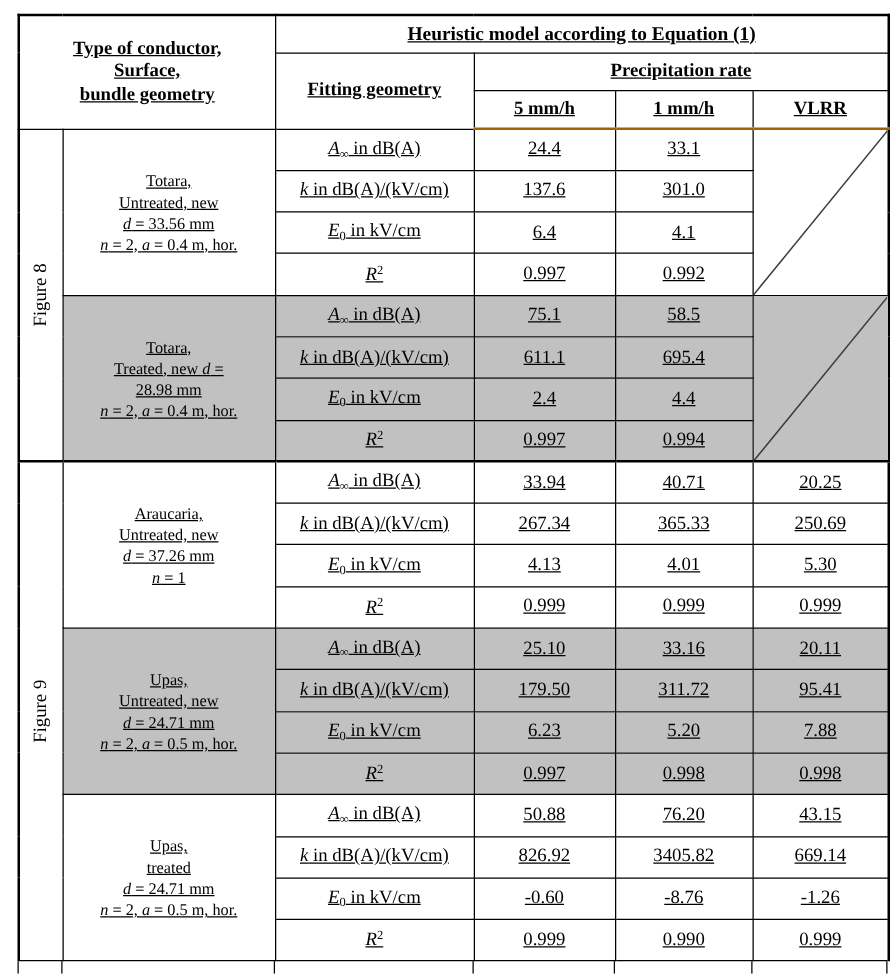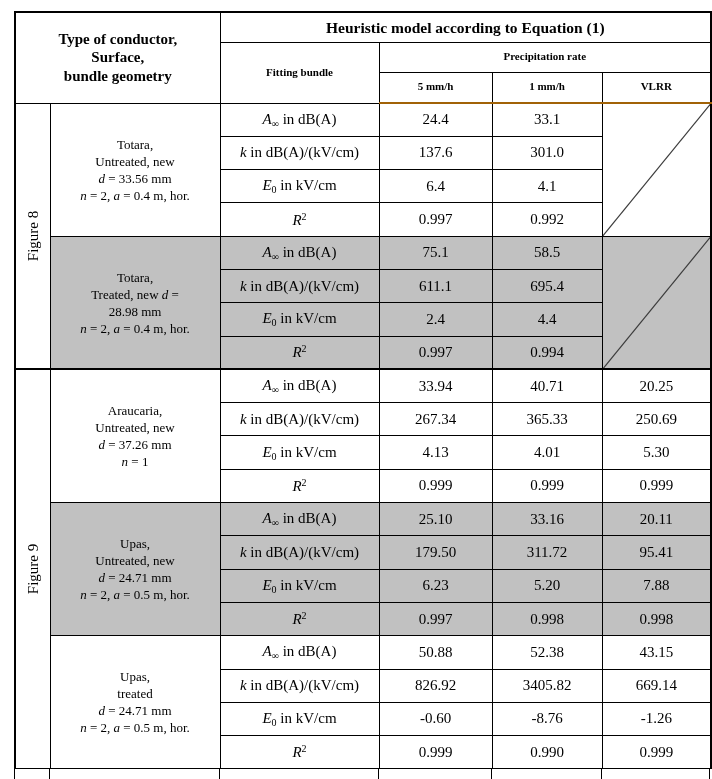--- a/index.html
+++ b/index.html
@@ -14,29 +14,30 @@
   }
   table.main {
     position: absolute;
     left: 14px;
     top: 11px;
     width: 696px;
     border-collapse: collapse;
     table-layout: fixed;
     border: 2px solid #000;
     border-bottom-width: 1px;
+    text-decoration: underline;
   }
   th, td {
     border: 1px solid #000;
     padding: 0;
     text-align: center;
     vertical-align: middle;
     overflow: hidden;
   }
-  thead th { font-weight: bold; font-size: 11px; line-height: 1.25; }
+  thead th { font-weight: bold; font-size: 15px; line-height: 1.25; }
   thead th.heuristic { font-size: 15.5px; }
   thead th.conductor-head { white-space: pre-line; font-size: 15px; }
   thead tr.h1 { height: 30px; }
   thead tr.h2 { height: 30px; }
   thead tr.h3 { height: 31px; }
   thead tr.h3 th { border-bottom: 2px solid #a16207; }
   tbody tr { height: 33.3px; font-size: 15px; }
   tbody tr.group-start > td { border-top: 2px solid #000; }
   td.shaded { background: var(--shade, #c1c1c1); }
   td.cond { font-size: 13px; line-height: 17px; }
@@ -71,21 +72,21 @@
       <col style="width:109px">
     </colgroup>
     <thead>
       <tr class="h1">
         <th class="conductor-head" rowspan="3" colspan="2">Type of conductor,
 Surface,
 bundle geometry</th>
         <th class="heuristic" colspan="4">Heuristic model according to Equation (1)</th>
       </tr>
       <tr class="h2">
-        <th rowspan="2">Fitting bundle</th>
+        <th rowspan="2">Fitting geometry</th>
         <th colspan="3">Precipitation rate</th>
       </tr>
       <tr class="h3">
         <th>5 mm/h</th>
         <th>1 mm/h</th>
         <th>VLRR</th>
       </tr>
     </thead>
     <tbody id="table-body">
         <tr>
@@ -218,21 +219,21 @@
         </tr>
         <tr>
           <td class="cond" rowspan="4">
             <div><span>Upas,</span></div>
             <div><span>treated</span></div>
             <div><span class="it">d</span><span> = 24.71 mm</span></div>
             <div><span class="it">n</span><span> = 2, </span><span class="it">a</span><span> = 0.5 m, hor.</span></div>
           </td>
           <td class="param"><span class="it">A</span><span class="subs">∞</span><span> in dB(A)</span></td>
           <td class="val">50.88</td>
-          <td class="val">52.38</td>
+          <td class="val">76.20</td>
           <td class="val">43.15</td>
         </tr>
         <tr>
           <td class="param"><span class="it">k</span><span> in dB(A)/(kV/cm)</span></td>
           <td class="val">826.92</td>
           <td class="val">3405.82</td>
           <td class="val">669.14</td>
         </tr>
         <tr>
           <td class="param"><span class="it">E</span><span class="subs">0</span><span> in kV/cm</span></td>

